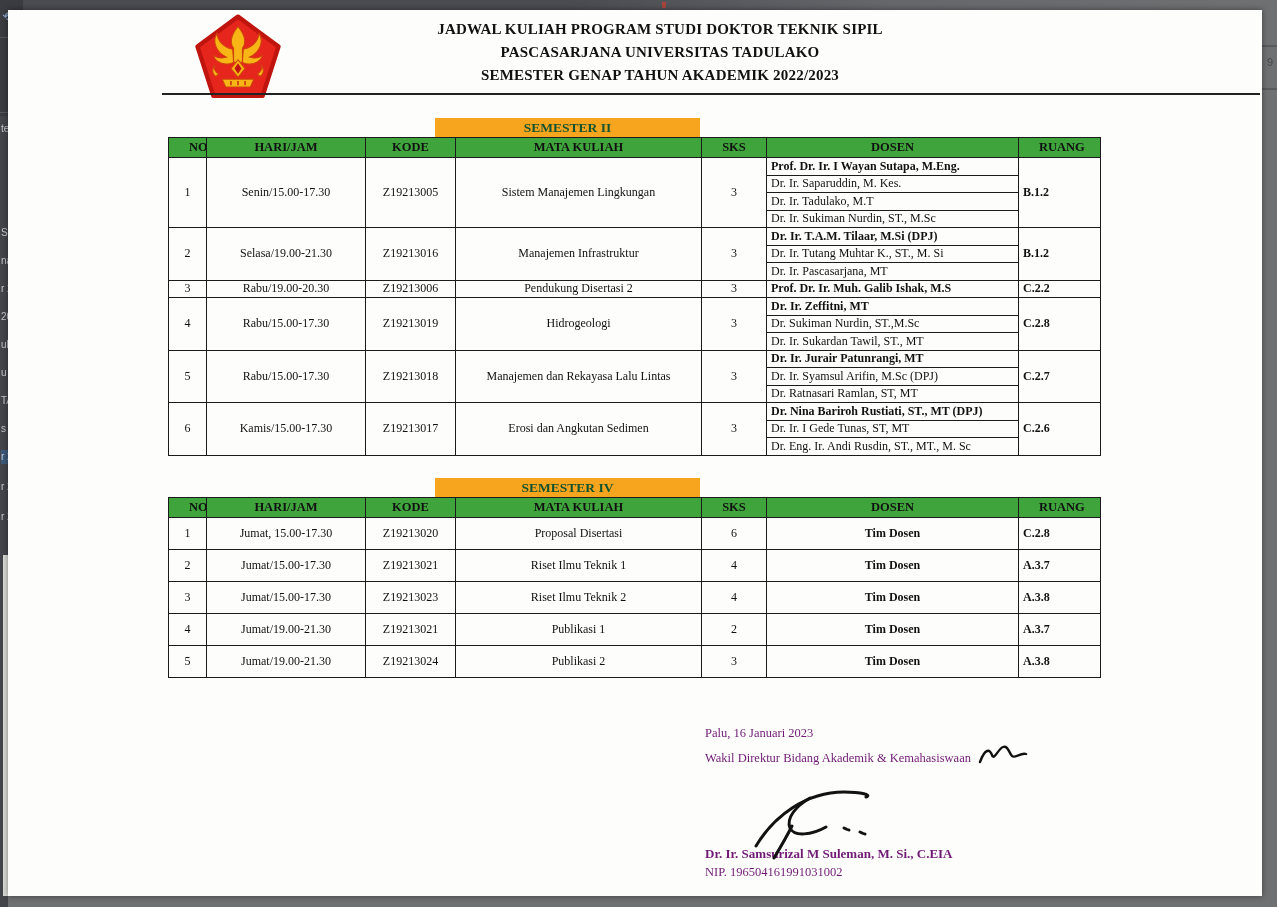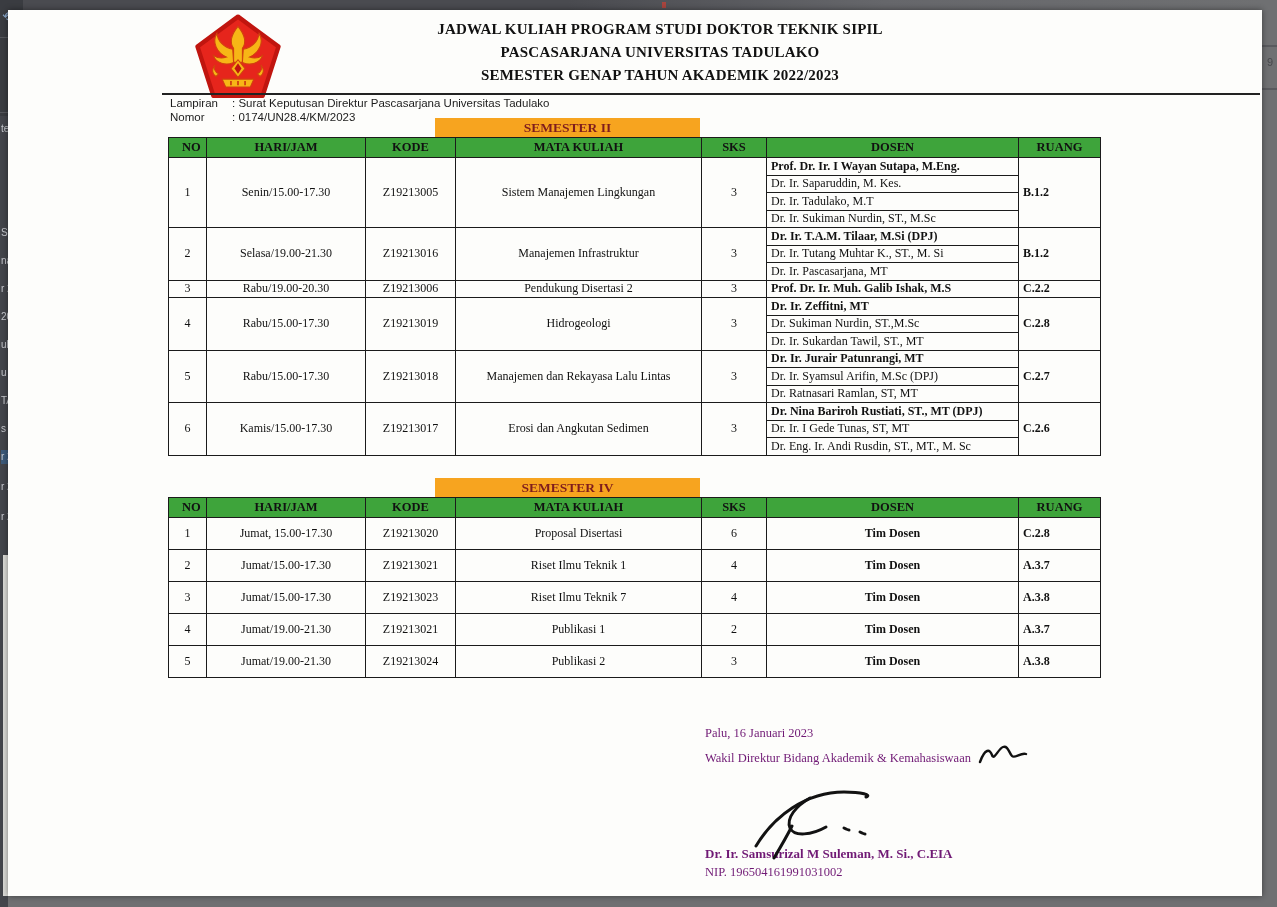--- a/index.html
+++ b/index.html
@@ -33,28 +33,28 @@
   .logo{position:absolute;left:184px;top:4px;width:92px;height:88px;}
   .title-block{position:absolute;left:282px;top:8px;width:740px;text-align:center;
                font-weight:bold;font-size:15px;line-height:23px;letter-spacing:.2px;color:#111;}
   .divider{position:absolute;left:154px;top:83px;width:1098px;height:2px;background:#222;}
   .ref-block{position:absolute;left:162px;top:86px;font-family:"Liberation Sans","DejaVu Sans",sans-serif;
              font-size:11.5px;line-height:14px;color:#1c1c1c;}
   .ref-row{display:flex;}
   .ref-label{width:62px;}
 
   .banner{position:absolute;left:427px;width:265px;height:19px;background:var(--banner-orange,#f7a41f);
-          text-align:center;font-weight:bold;font-size:13.5px;line-height:19px;color:#7f1d1d;}
+          text-align:center;font-weight:bold;font-size:13.5px;line-height:19px;color:#14532d;}
   .banner.b1{top:108px;} .banner.b2{top:468px;}
 
   .table-wrap{position:absolute;left:160px;}
   .table-wrap.t1pos{top:127px;} .table-wrap.t2pos{top:487px;}
   table.doc-table{border-collapse:collapse;table-layout:fixed;width:932px;font-size:12px;color:#111;}
   table.doc-table th,table.doc-table td{border:1.5px solid #1b1b1b;padding:0 4px;overflow:hidden;white-space:nowrap;}
-  table.doc-table th{background:var(--header-green,#3ea43b);font-weight:bold;font-size:12.5px;height:19px;padding:0 13px;}
+  table.doc-table th{background:var(--header-green,#3ea43b);font-weight:bold;font-size:12.5px;height:19px;padding:0 20px;}
   td.c-center{text-align:center;}
   td.ruang{text-align:left;font-weight:bold;}
   .t1 td.dosen-line{height:16.5px;text-align:left;}
   .t2 td.dosen-line{height:31px;text-align:center;}
   td.dosen-line.bold{font-weight:bold;}
 
   .sig-block{position:absolute;left:697px;top:714px;font-size:12.5px;line-height:18px;color:#701a75;}
   .sig-role{white-space:nowrap;}
   .sig-name{position:absolute;left:0;top:121px;font-weight:bold;font-size:13px;white-space:nowrap;}
   .sig-nip{position:absolute;left:0;top:139px;white-space:nowrap;}
@@ -119,30 +119,20 @@
     </svg>
 
     <div class="title-block">
       <div>JADWAL KULIAH PROGRAM STUDI DOKTOR TEKNIK SIPIL</div>
       <div>PASCASARJANA UNIVERSITAS TADULAKO</div>
       <div>SEMESTER GENAP TAHUN AKADEMIK 2022/2023</div>
     </div>
 
     <div class="divider"></div>
 
-    <div class="ref-block">
-      <div class="ref-row">
-        <span class="ref-label">Lampiran</span>
-        <span>: Surat Keputusan Direktur Pascasarjana Universitas Tadulako</span>
-      </div>
-      <div class="ref-row">
-        <span class="ref-label">Nomor</span>
-        <span>: 0174/UN28.4/KM/2023</span>
-      </div>
-    </div>
 
     <div class="banner b1">SEMESTER II</div>
     <div class="table-wrap t1pos">
         <table class="doc-table t1">
           <colgroup>
             <col style="width: 38px;">
             <col style="width: 159px;">
             <col style="width: 90px;">
             <col style="width: 246px;">
             <col style="width: 65px;">
@@ -291,21 +281,21 @@
               <td class="c-center" rowspan="1">Z19213021</td>
               <td class="c-center" rowspan="1">Riset Ilmu Teknik 1</td>
               <td class="c-center" rowspan="1">4</td>
               <td class="dosen-line bold" style="text-align: center;">Tim Dosen</td>
               <td class="ruang" rowspan="1">A.3.7</td>
             </tr>
             <tr>
               <td class="c-center" rowspan="1">3</td>
               <td class="c-center" rowspan="1">Jumat/15.00-17.30</td>
               <td class="c-center" rowspan="1">Z19213023</td>
-              <td class="c-center" rowspan="1">Riset Ilmu Teknik 7</td>
+              <td class="c-center" rowspan="1">Riset Ilmu Teknik 2</td>
               <td class="c-center" rowspan="1">4</td>
               <td class="dosen-line bold" style="text-align: center;">Tim Dosen</td>
               <td class="ruang" rowspan="1">A.3.8</td>
             </tr>
             <tr>
               <td class="c-center" rowspan="1">4</td>
               <td class="c-center" rowspan="1">Jumat/19.00-21.30</td>
               <td class="c-center" rowspan="1">Z19213021</td>
               <td class="c-center" rowspan="1">Publikasi 1</td>
               <td class="c-center" rowspan="1">2</td>

